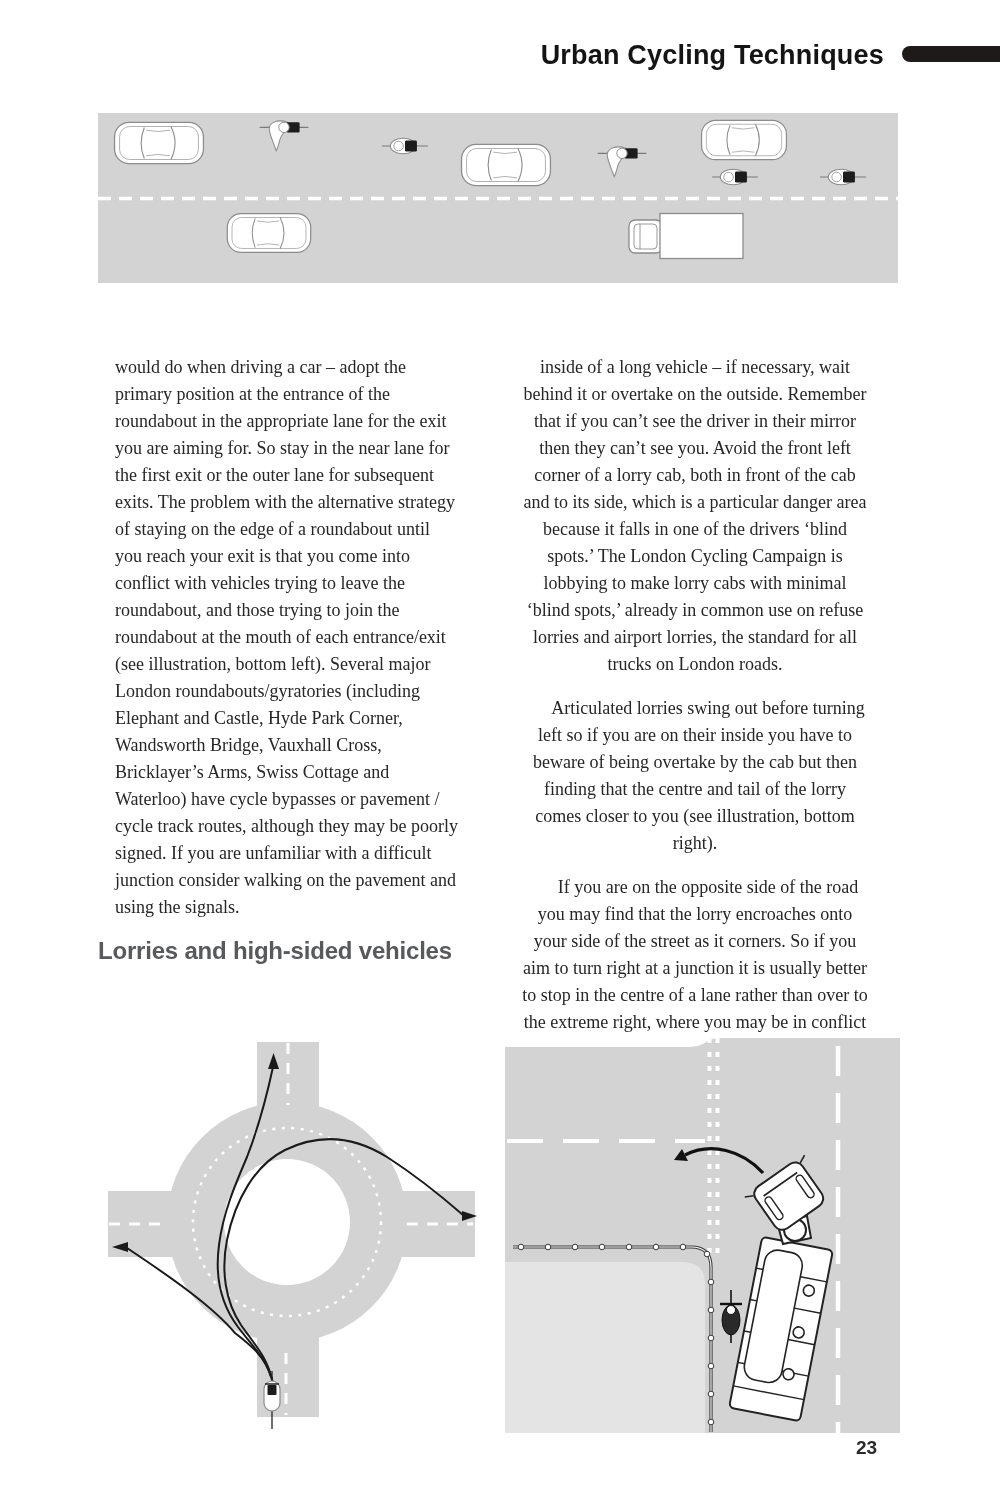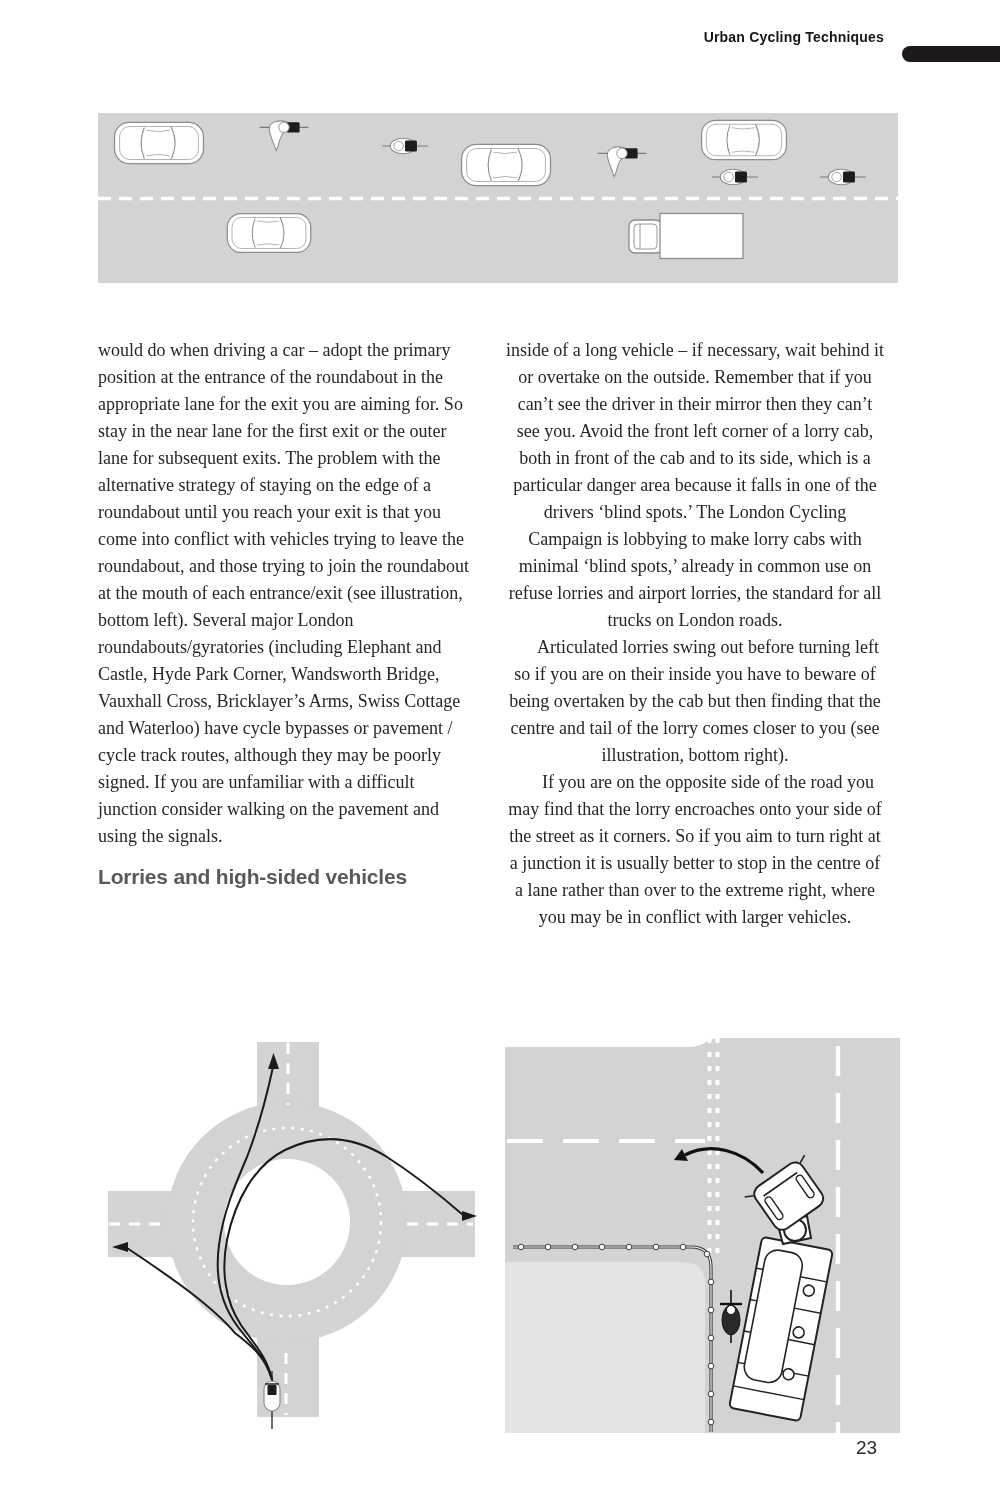--- a/index.html
+++ b/index.html
@@ -3,48 +3,48 @@
 <meta charset="utf-8">
 <style>
   html,body{margin:0;padding:0;}
   body{
     width:1000px;height:1511px;position:relative;background:#ffffff;
     font-family:"Liberation Serif",serif;color:#262626;
     -webkit-font-smoothing:antialiased;
   }
   
   .header-title{
-    position:absolute;top:29px;left:0;width:884px;text-align:right;
+    position:absolute;top:40px;left:0;width:884px;text-align:right;
     font-family:"Liberation Sans",sans-serif;font-weight:bold;
-    font-size:14px;color:#141414;letter-spacing:.2px;
+    font-size:27px;color:#141414;letter-spacing:.2px;
   }
   .header-bar{
     position:absolute;top:46px;left:902px;width:98px;height:16px;
     background:#1e1a19;border-radius:8px 0 0 8px;
   }
   
   .fig{position:absolute;}
   .fig svg{display:block;}
   
   .col{
     position:absolute;top:337px;width:377px;
     font-size:18px;line-height:27px;text-align:left;
   }
   .col-left{left:98px;}
   .col-right{left:505px;width:380px;text-align:center;}
-  .col p{margin:0;}
+  .col p{margin:17px;}
   .col p.indent{text-indent:26px;}
   .section-heading{
     font-family:"Liberation Sans",sans-serif;font-weight:bold;
-    font-size:21px;line-height:26px;color:#58595b;
+    font-size:24px;line-height:26px;color:#58595b;
     margin:14px 0 7px 0;letter-spacing:-0.2px;
   }
   .page-number{
     position:absolute;top:1437px;left:856px;
-    font-family:"Liberation Sans",sans-serif;font-size:19px;color:#2a2a2a;
+    font-family:"Liberation Sans",sans-serif;font-size:19px;color:#2a2a2a;font-weight:bold;
   }
 </style>
 </head>
 <body>
 
 <div class="header-title">Urban Cycling Techniques</div>
 <div class="header-bar"></div>
 
 <div class="fig" style="left:98px;top:113px;">
 <svg width="800" height="170" viewBox="0 0 800 170">
@@ -90,21 +90,21 @@
 </svg>
 </div>
 
 <div class="col col-left">
   <p>would do when driving a car – adopt the primary position at the entrance of the roundabout in the appropriate lane for the exit you are aiming for. So stay in the near lane for the first exit or the outer lane for subsequent exits. The problem with the alternative strategy of staying on the edge of a roundabout until you reach your exit is that you come into conflict with vehicles trying to leave the roundabout, and those trying to join the roundabout at the mouth of each entrance/exit (see illustration, bottom left). Several major London roundabouts/gyratories (including Elephant and Castle, Hyde Park Corner, Wandsworth Bridge, Vauxhall Cross, Bricklayer’s Arms, Swiss Cottage and Waterloo) have cycle bypasses or pavement / cycle track routes, although they may be poorly signed. If you are unfamiliar with a difficult junction consider walking on the pavement and using the signals.</p>
   <div class="section-heading">Lorries and high-sided vehicles</div>
 </div>
 
 <div class="col col-right">
   <p>inside of a long vehicle – if necessary, wait behind it or overtake on the outside. Remember that if you can’t see the driver in their mirror then they can’t see you. Avoid the front left corner of a lorry cab, both in front of the cab and to its side, which is a particular danger area because it falls in one of the drivers ‘blind spots.’ The London Cycling Campaign is lobbying to make lorry cabs with minimal ‘blind spots,’ already in common use on refuse lorries and airport lorries, the standard for all trucks on London roads.</p>
-  <p class="indent">Articulated lorries swing out before turning left so if you are on their inside you have to beware of being overtaken by the cab but then finding that the centre and tail of the lorry comes closer to you (see illustration, bottom right).</p>
+  <p class="indent">Articulated lorries swing out before turning left so if you are on their inside you have to beware of being overtake by the cab but then finding that the centre and tail of the lorry comes closer to you (see illustration, bottom right).</p>
   <p class="indent">If you are on the opposite side of the road you may find that the lorry encroaches onto your side of the street as it corners. So if you aim to turn right at a junction it is usually better to stop in the centre of a lane rather than over to the extreme right, where you may be in conflict with larger vehicles.</p>
 </div>
 
 <div class="fig" style="left:95px;top:1035px;">
 <svg width="385" height="400" viewBox="0 0 385 400">
 
   <g>
     <rect x="162" y="7" width="62" height="185" fill="#d3d3d4"></rect>
     <rect x="162" y="187" width="62" height="195" fill="#d3d3d4"></rect>
     <rect x="13" y="156" width="185" height="66" fill="#d3d3d4"></rect>

